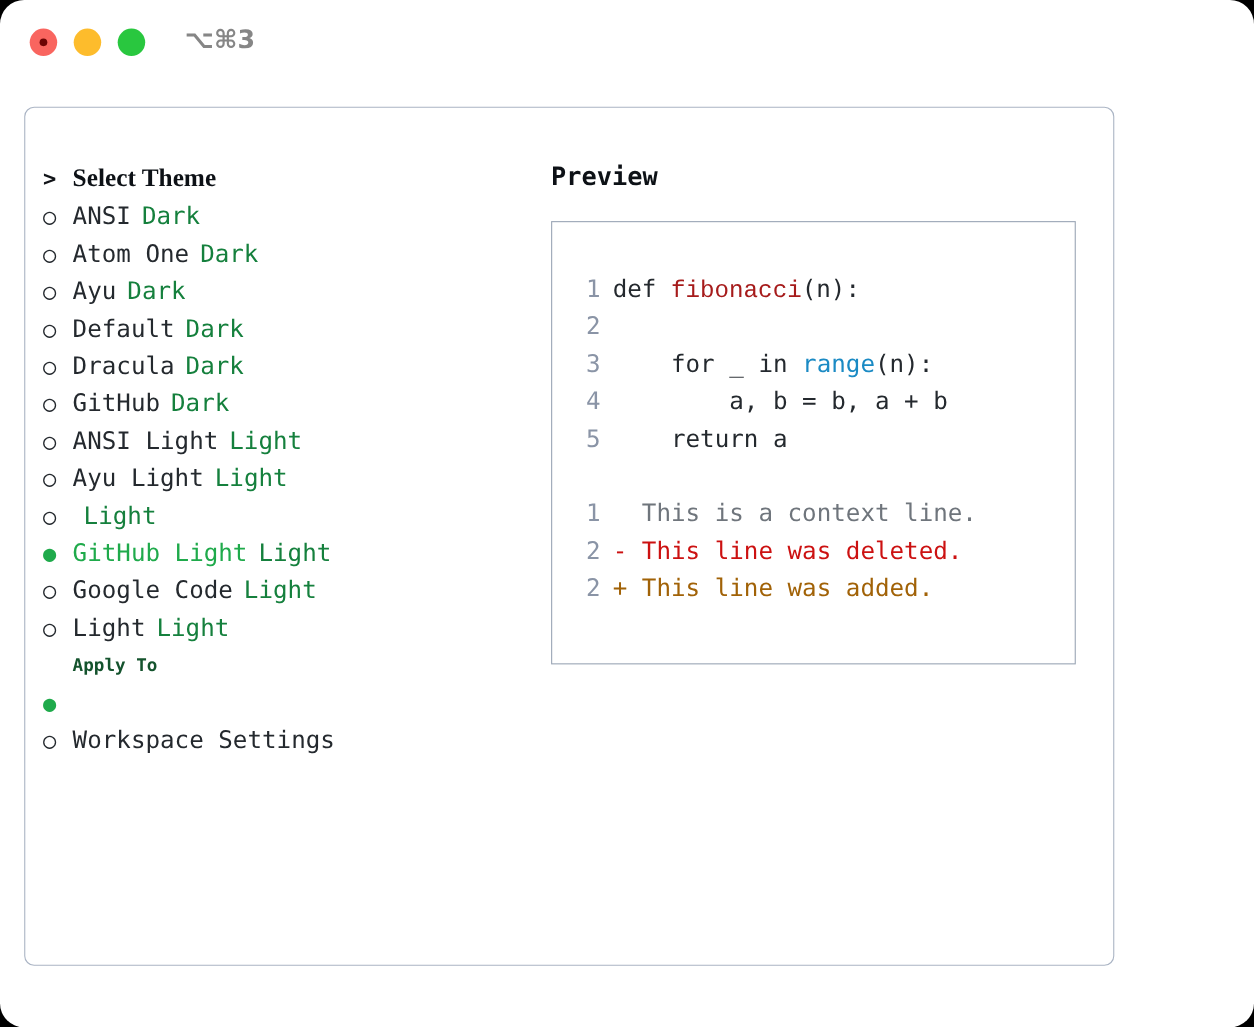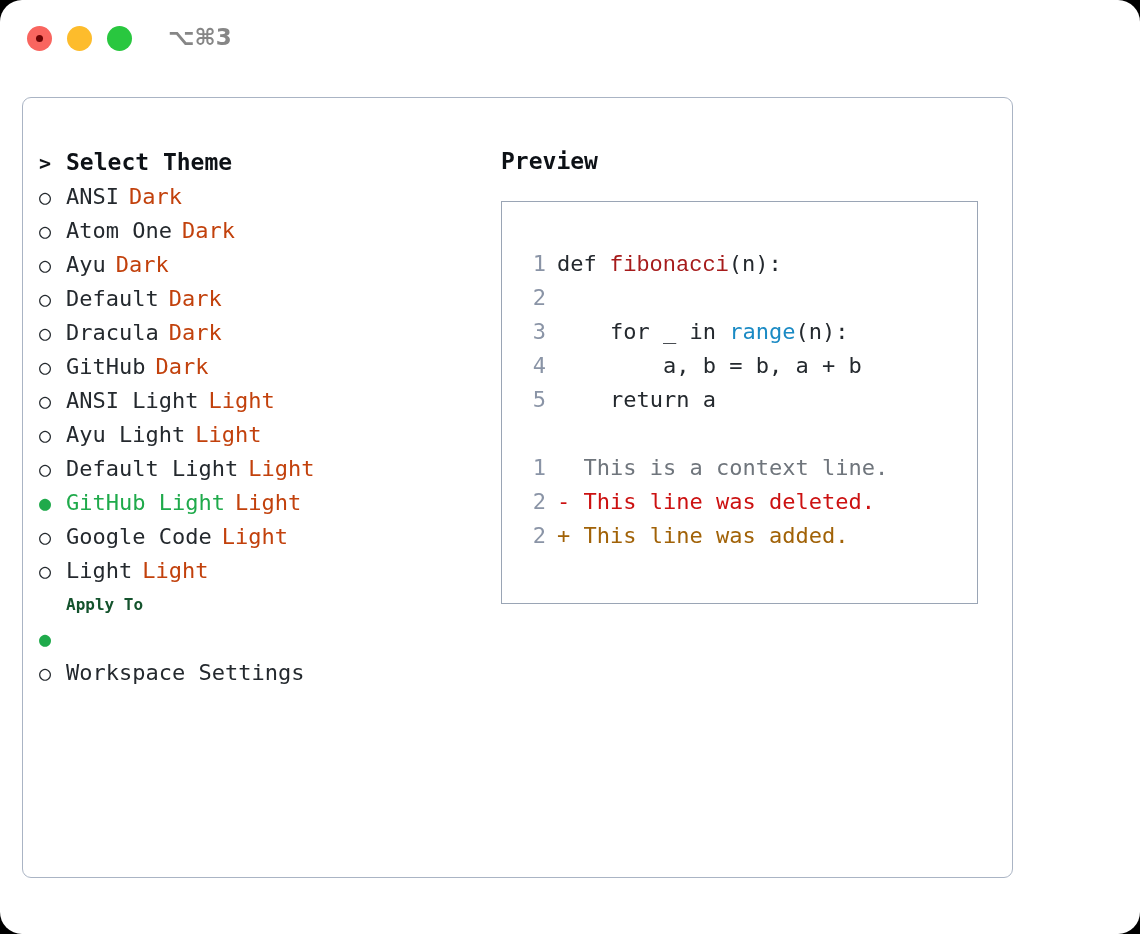--- a/index.html
+++ b/index.html
@@ -92,31 +92,31 @@
     display: inline-block;
     width: 27px;
     flex: 0 0 27px;
     color: #24292e;
     font-size: 20px;
   }
   .marker.sel { color: #1faa4b; }
   .lbl { color: #24292e; }
   .lbl.sel { color: #1faa4b; }
   .kind {
-    color: #c2410c;
+    color: #15803d;
     margin-left: 10px;
   }
   #header-row {
     font-size: 23px;
     font-weight: 700;
     height: 36px;
     line-height: 36px;
   }
   #header-row .marker { color: #111418; font-weight: 700; }
-  #header-row .lbl { color: #0d1116; font-weight: 700; }
+  #header-row .lbl { color: #0d1116; font-weight: 700; font-family: Liberation Serif, serif; }
 
   #applyto-title {
     font-size: 16px;
     font-weight: 700;
     color: #14532d;
     margin-left: 27px;
     height: 34px;
     line-height: 34px;
     white-space: pre;
   }
@@ -207,21 +207,21 @@
 
       <div id="theme-list">
           <div class="row"><span class="marker">○</span><span class="lbl">ANSI</span><span class="kind">Dark</span></div>
           <div class="row"><span class="marker">○</span><span class="lbl">Atom One</span><span class="kind">Dark</span></div>
           <div class="row"><span class="marker">○</span><span class="lbl">Ayu</span><span class="kind">Dark</span></div>
           <div class="row"><span class="marker">○</span><span class="lbl">Default</span><span class="kind">Dark</span></div>
           <div class="row"><span class="marker">○</span><span class="lbl">Dracula</span><span class="kind">Dark</span></div>
           <div class="row"><span class="marker">○</span><span class="lbl">GitHub</span><span class="kind">Dark</span></div>
           <div class="row"><span class="marker">○</span><span class="lbl">ANSI Light</span><span class="kind">Light</span></div>
           <div class="row"><span class="marker">○</span><span class="lbl">Ayu Light</span><span class="kind">Light</span></div>
-          <div class="row"><span class="marker">○</span><span class="lbl">Default Light</span><span class="kind">Light</span></div>
+          <div class="row"><span class="marker">○</span><span class="kind">Light</span></div>
           <div class="row"><span class="marker sel">●</span><span class="lbl sel">GitHub Light</span><span class="kind">Light</span></div>
           <div class="row"><span class="marker">○</span><span class="lbl">Google Code</span><span class="kind">Light</span></div>
           <div class="row"><span class="marker">○</span><span class="lbl">Light</span><span class="kind">Light</span></div>
         </div>
 
       <div id="applyto-title">Apply To</div>
 
       <div id="applyto-list">
           <div class="row"><span class="marker sel">●</span></div>
           <div class="row"><span class="marker">○</span><span class="lbl">Workspace Settings</span></div>

